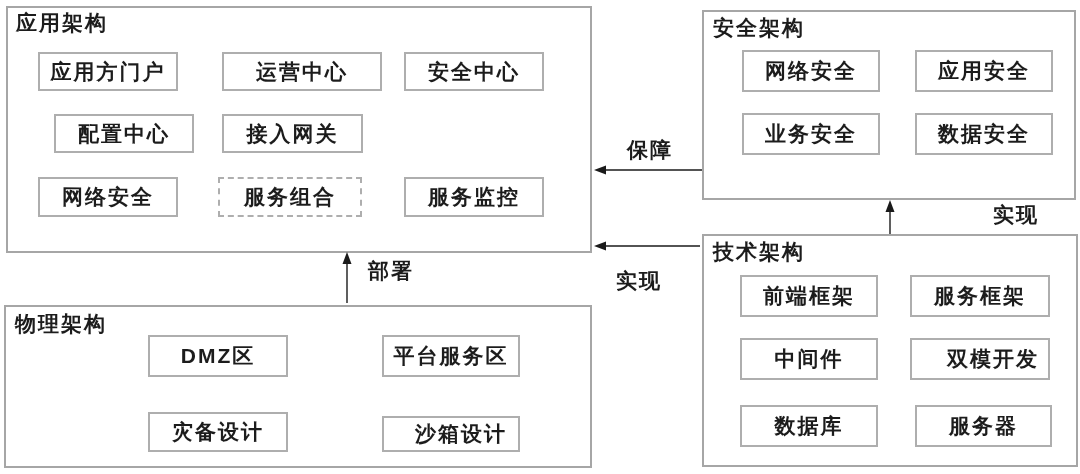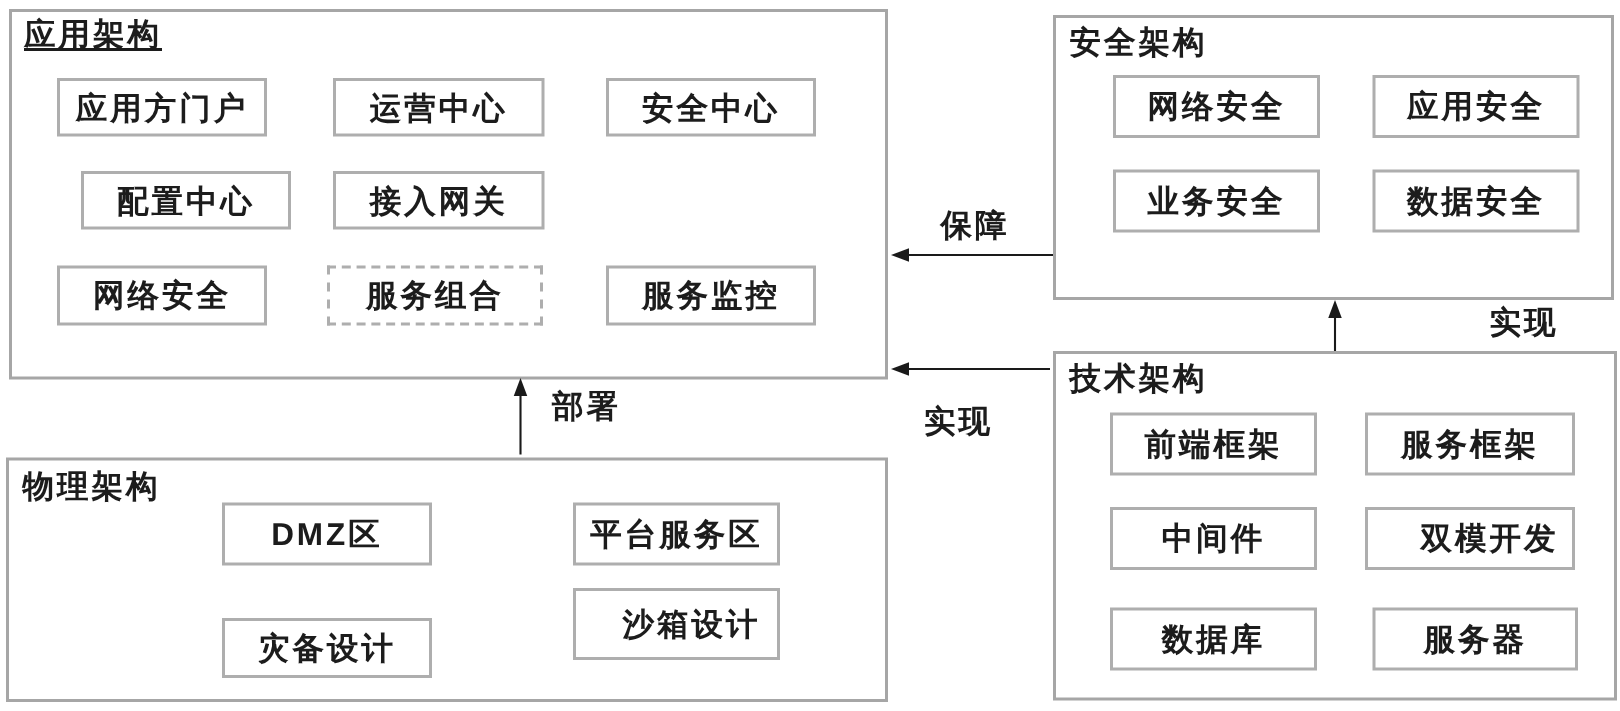--- a/index.html
+++ b/index.html
@@ -67,24 +67,24 @@
   #arrow-layer polygon {
     fill: #1a1a1a;
   }
 </style>
 </head>
 <body>
 
 <div id="canvas">
 
   <div class="group-box" style="left:6px; top:6px; width:586px; height:247px;"></div>
-  <div class="group-title" style="left:16px; top:9px;text-decoration:underline;">应用架构</div>
+  <div class="group-title" style="left:16px; top:9px;">应用架构</div>
 
   <div class="node" style="left:38px; top:52px; width:140px; height:39px;">应用方门户</div>
-  <div class="node" style="left:222px; top:52px; width:141px; height:39px;">运营中心</div>
+  <div class="node" style="left:222px; top:52px; width:160px; height:39px;">运营中心</div>
   <div class="node" style="left:404px; top:52px; width:140px; height:39px;">安全中心</div>
   <div class="node" style="left:54px; top:114px; width:140px; height:39px;">配置中心</div>
   <div class="node" style="left:222px; top:114px; width:141px; height:39px;">接入网关</div>
   <div class="node" style="left:38px; top:177px; width:140px; height:40px;">网络安全</div>
   <div class="node dashed" style="left:218px; top:177px; width:144px; height:40px;">服务组合</div>
   <div class="node" style="left:404px; top:177px; width:140px; height:40px;">服务监控</div>
 
   <div class="group-box" style="left:702px; top:10px; width:374px; height:190px;"></div>
   <div class="group-title" style="left:713px; top:14px;">安全架构</div>
 
@@ -102,21 +102,21 @@
   <div class="node" style="left:910px; top:338px; width:140px; height:42px;padding-left:26px;">双模开发</div>
   <div class="node" style="left:740px; top:405px; width:138px; height:42px;">数据库</div>
   <div class="node" style="left:915px; top:405px; width:137px; height:42px;">服务器</div>
 
   <div class="group-box" style="left:4px; top:305px; width:588px; height:163px;"></div>
   <div class="group-title" style="left:15px; top:310px;">物理架构</div>
 
   <div class="node" style="left:148px; top:335px; width:140px; height:42px;">DMZ区</div>
   <div class="node" style="left:382px; top:335px; width:138px; height:42px;">平台服务区</div>
   <div class="node" style="left:148px; top:412px; width:140px; height:40px;">灾备设计</div>
-  <div class="node" style="left:382px; top:392px; width:138px; height:48px;padding-left:20px;">沙箱设计</div>
+  <div class="node" style="left:382px; top:416px; width:138px; height:36px;padding-left:20px;">沙箱设计</div>
 
   <svg id="arrow-layer" viewBox="0 0 1080 474">
 
     <g>
       <line x1="702" y1="170" x2="602" y2="170"></line>
       <polygon points="594,170 606,165.5 606,174.5"></polygon>
     </g>
 
     <g>
       <line x1="700" y1="246" x2="602" y2="246"></line>

